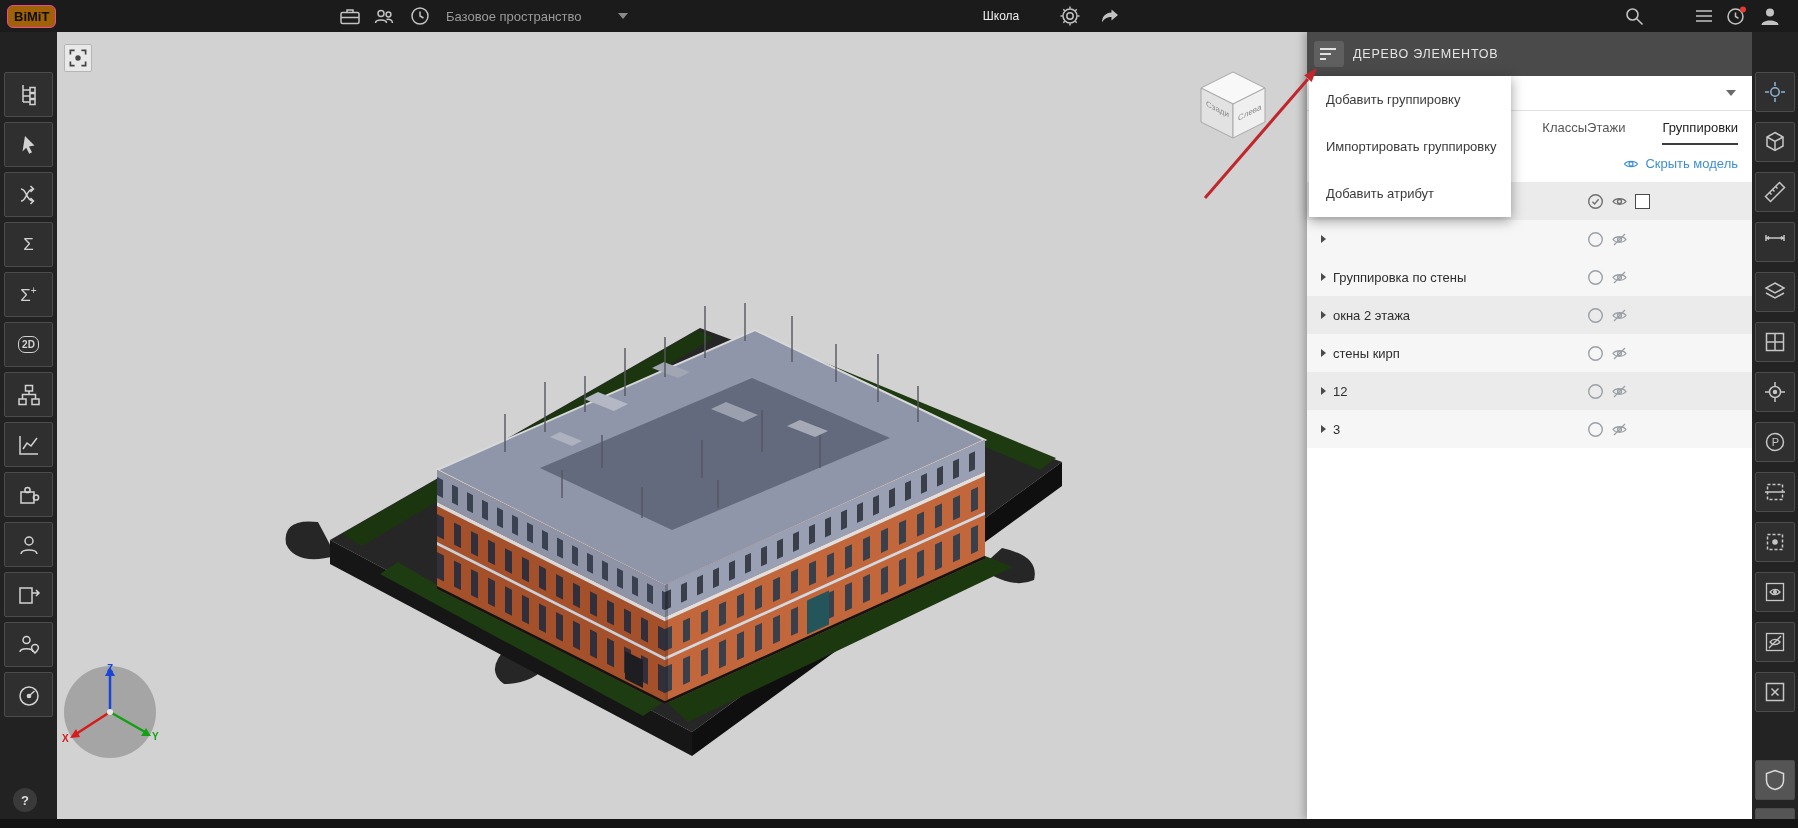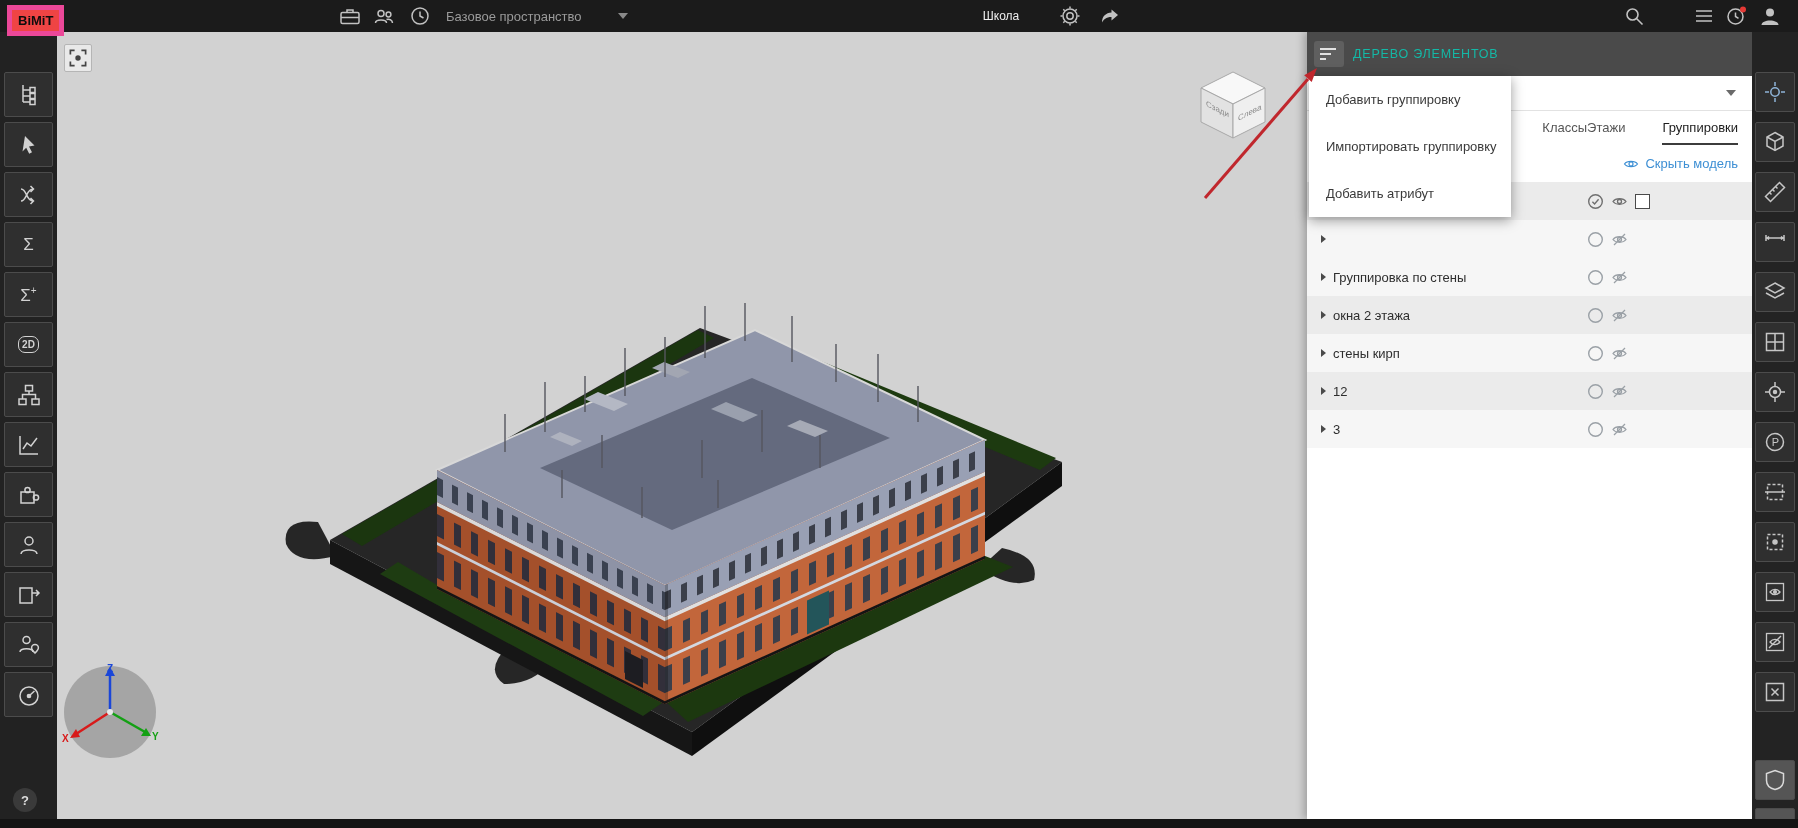--- a/index.html
+++ b/index.html
@@ -1,22 +1,22 @@
 <!DOCTYPE html>
 <html><head>
 <meta charset="utf-8">
 <style>
   html,body{margin:0;padding:0;}
   body{width:1798px;height:828px;position:relative;overflow:hidden;background:#d2d2d2;
        font-family:"Liberation Sans",sans-serif;}
 
   
   .topbar{position:absolute;left:0;top:0;width:1798px;height:32px;background:#1b1b1b;z-index:40;}
-  .logo{position:absolute;left:7px;top:5px;height:21px;background:#ef4444;border:5px solid #ec4899;
-        border-radius:0;display:flex;align-items:center;padding:0 6px;font-weight:bold;
+  .logo{position:absolute;left:7px;top:5px;height:21px;background:#a16207;border:1px solid #ec4899;
+        border-radius:6px;display:flex;align-items:center;padding:0 6px;font-weight:bold;
         font-size:13px;color:#0d0d0d;}
   .tbicon{position:absolute;top:4px;width:24px;height:24px;display:flex;align-items:center;justify-content:center;}
   .space-select{position:absolute;left:446px;top:0;height:32px;display:flex;align-items:center;
         color:#9a9a9a;font-size:13px;}
   .chev-dn{width:0;height:0;border-left:5px solid transparent;border-right:5px solid transparent;
         border-top:6px solid #8a8a8a;display:inline-block;}
   .space-chev{position:absolute;left:618px;top:13px;}
   .tb-title{position:absolute;left:946px;top:0;height:32px;width:110px;display:flex;align-items:center;
         justify-content:center;color:#efefef;font-size:12px;}
 
@@ -73,21 +73,21 @@
         color:#ddd;display:flex;align-items:center;justify-content:center;font-size:13px;font-weight:bold;z-index:35;}
 
   
   .panel{position:absolute;left:1307px;top:32px;width:445px;bottom:9px;background:#fff;z-index:20;
         box-shadow:-3px 0 8px rgba(0,0,0,.25);font-size:13px;}
   .panel-header{position:absolute;left:0;top:0;width:100%;height:44px;background:#4a4a4a;}
   .hamburger{position:absolute;left:7px;top:9px;width:30px;height:26px;background:#5f5f5f;border-radius:3px;
         display:flex;flex-direction:column;justify-content:center;align-items:flex-start;gap:3px;padding-left:6px;box-sizing:border-box;}
   .hamburger i{display:block;height:2px;background:#e2e2e2;}
   .hl1{width:16px;} .hl2{width:11px;} .hl3{width:6px;}
-  .panel-title{position:absolute;left:46px;top:0;height:44px;display:flex;align-items:center;color:#14b8a6;
+  .panel-title{position:absolute;left:46px;top:0;height:44px;display:flex;align-items:center;color:#e5e5e5;
         font-size:12.5px;letter-spacing:.8px;}
   .panel-dropdown{position:absolute;left:0;top:44px;width:100%;height:35px;background:#fff;
         border-bottom:1px solid #e2e2e2;box-sizing:border-box;}
   .panel-dropdown .chev-dn{position:absolute;right:16px;top:14px;border-top-color:#6a6a6a;}
   .panel-tabs{position:absolute;left:0;top:79px;width:100%;height:34px;display:flex;justify-content:flex-end;
         align-items:center;padding-right:14px;box-sizing:border-box;}
   .tab{color:#555;height:34px;display:flex;align-items:center;border-bottom:2px solid transparent;box-sizing:border-box;}
   .tab.active{color:#1d1d1d;border-bottom-color:#3c3c3c;margin-left:37px;}
   .hide-row{position:absolute;left:0;top:113px;width:100%;height:37px;display:flex;justify-content:flex-end;
         align-items:center;gap:6px;padding-right:14px;box-sizing:border-box;color:#3d8fd4;}

